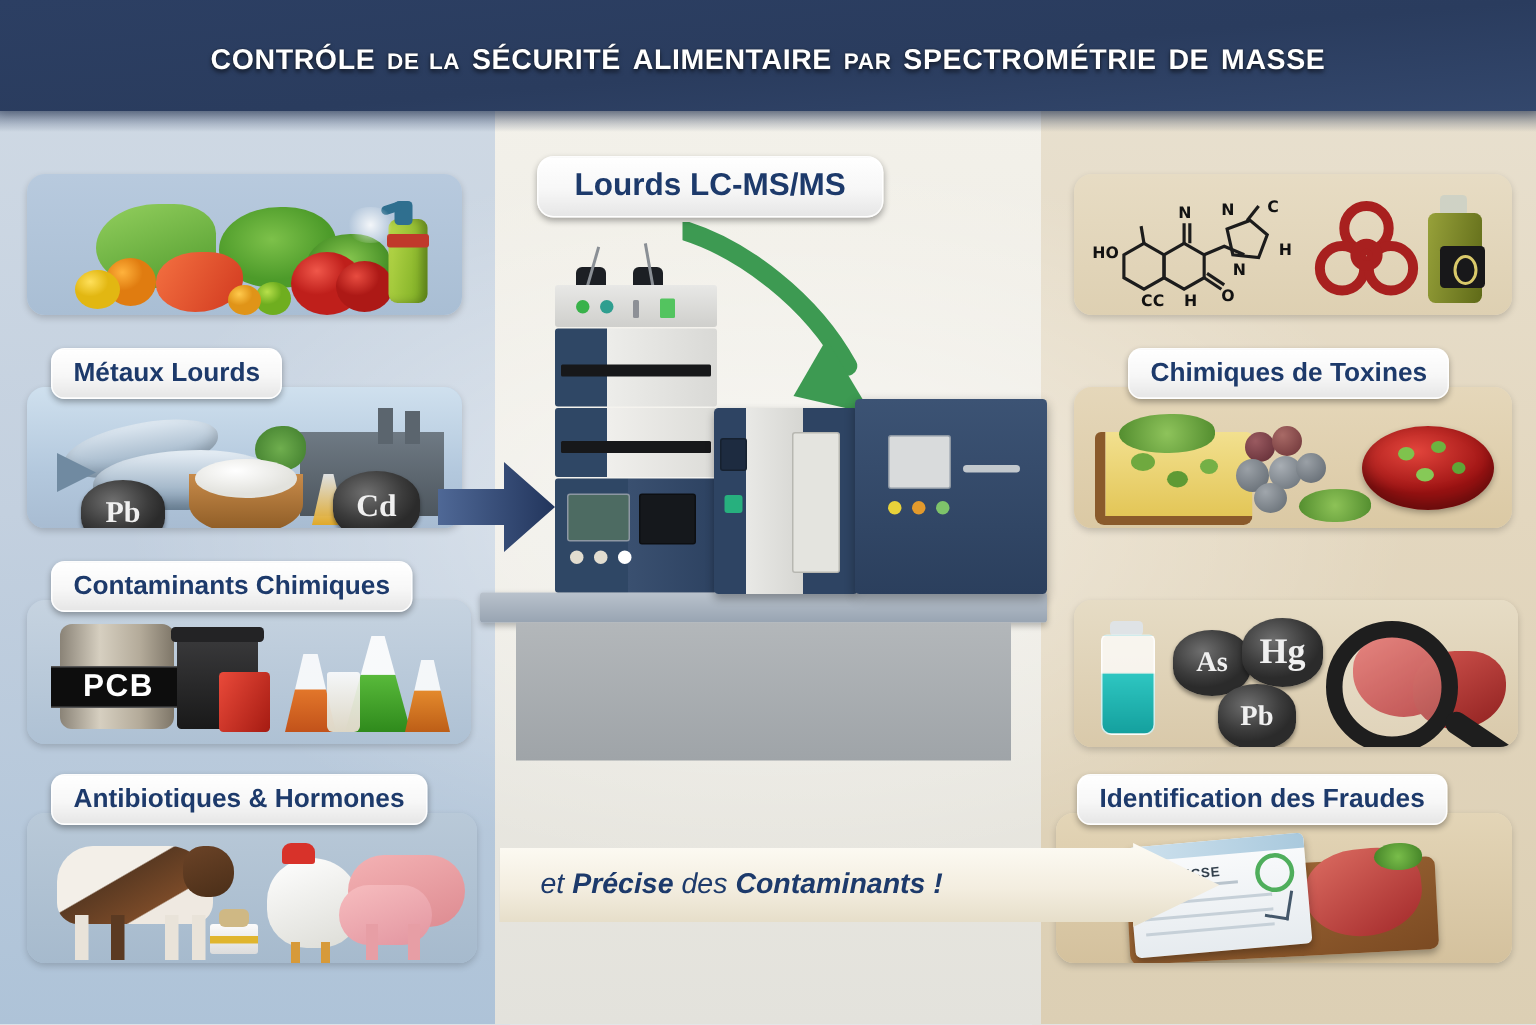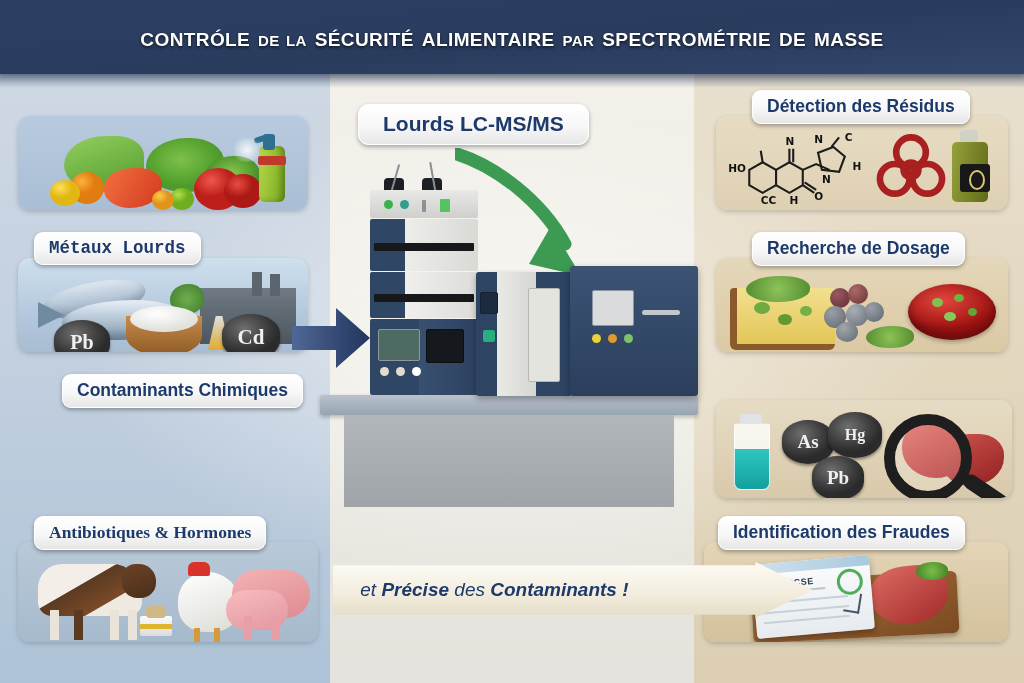--- a/index.html
+++ b/index.html
@@ -223,32 +223,49 @@
 
       <div style="position:absolute;left:190px;top:58px;width:22px;height:34px;clip-path:polygon(35% 0,65% 0,100% 100%,0 100%);background:linear-gradient(180deg,rgba(255,255,255,.8),#e0a92a);"></div>
 
       <div class="chip" style="left:36px;top:62px;width:56px;height:44px;font-size:20px;">
         <span>Pb</span>
       </div>
       <div class="chip" style="left:204px;top:56px;width:58px;height:46px;font-size:21px;">
         <span>Cd</span>
       </div>
     </div>
-    <div class="pill" style="left:16px;font-family:Liberation Mono, monospace;">
+    <div class="pill" style="left:16px;">
       <span>Métaux Lourds</span>
     </div>
   </div>
 
   <div class="card left" style="left:18px;top:374px;width:296px;height:122px;">
-    <div class="pill" style="left:16px;margin-left:28px;">
+    <div class="photo">
+      <div style="position:absolute;inset:0;background:linear-gradient(180deg,#c6d3e0,#aec1d4);"></div>
+
+      <div style="position:absolute;left:22px;top:16px;width:76px;height:70px;border-radius:8px;background:linear-gradient(90deg,#8a8377,#d6cfc0 35%,#b4ab9a 70%,#7e7668);"></div>
+      <div class="tag-black" style="left:16px;top:44px;width:90px;height:26px;font-size:21px;">
+        <span>PCB</span>
+      </div>
+
+      <div style="position:absolute;left:100px;top:24px;width:54px;height:62px;background:linear-gradient(180deg,#3a3a3c,#191919);border-radius:3px;"></div>
+      <div style="position:absolute;left:96px;top:18px;width:62px;height:10px;background:#232325;border-radius:3px;"></div>
+      <div style="position:absolute;left:128px;top:48px;width:34px;height:40px;background:linear-gradient(120deg,#ea4a3a,#a51b12);border-radius:3px;"></div>
+
+      <div style="position:absolute;left:172px;top:36px;width:34px;height:52px;clip-path:polygon(36% 0,64% 0,100% 100%,0 100%);background:linear-gradient(180deg,rgba(255,255,255,.85) 45%,#e2762a 46%,#c2521a 100%);"></div>
+      <div style="position:absolute;left:212px;top:24px;width:44px;height:64px;clip-path:polygon(40% 0,60% 0,100% 100%,0 100%);background:linear-gradient(180deg,rgba(255,255,255,.9) 40%,#58b93a 41%,#2f8a1c 100%);"></div>
+      <div style="position:absolute;left:200px;top:48px;width:22px;height:40px;background:linear-gradient(180deg,rgba(255,255,255,.85),#ddd7c6);border-radius:2px 2px 4px 4px;"></div>
+      <div style="position:absolute;left:252px;top:40px;width:30px;height:48px;clip-path:polygon(36% 0,64% 0,100% 100%,0 100%);background:linear-gradient(180deg,rgba(255,255,255,.85) 42%,#e3892c 43%,#bd5e17 100%);"></div>
+    </div>
+    <div class="pill" style="left:16px;">
       <span>Contaminants Chimiques</span>
     </div>
   </div>
 
-  <div class="card left" style="left:18px;top:516px;width:300px;height:126px;font-family:Liberation Serif, serif;">
+  <div class="card left" style="left:18px;top:516px;width:300px;height:126px;">
     <div class="photo">
       <div style="position:absolute;inset:0;background:linear-gradient(180deg,#b9c9d8,#a6bacd);"></div>
 
       <div style="position:absolute;left:20px;top:22px;width:104px;height:52px;border-radius:24px 30px 14px 14px;background:linear-gradient(150deg,#f3efe8 40%,#5b3a22 41%,#7a4a28 70%,#efe9e1 71%);"></div>
       <div style="position:absolute;left:104px;top:22px;width:34px;height:34px;border-radius:40% 50% 45% 45%;background:linear-gradient(160deg,#6b4327,#4a2e18);"></div>
       <div style="position:absolute;left:32px;top:68px;width:9px;height:30px;background:#e9e3d9;"></div>
       <div style="position:absolute;left:56px;top:68px;width:9px;height:30px;background:#5b3a22;"></div>
       <div style="position:absolute;left:92px;top:68px;width:9px;height:30px;background:#e9e3d9;"></div>
       <div style="position:absolute;left:110px;top:68px;width:9px;height:30px;background:#e9e3d9;"></div>
 
@@ -373,23 +390,20 @@
         </g>
       </svg>
 
       <div style="position:absolute;left:234px;top:14px;width:42px;height:74px;">
         <div style="position:absolute;left:10px;top:0;width:18px;height:14px;background:#cfd2c5;border-radius:3px;"></div>
         <div style="position:absolute;left:2px;top:12px;width:36px;height:60px;border-radius:5px;background:linear-gradient(100deg,#97a13a,#5f6a18);"></div>
         <div style="position:absolute;left:10px;top:34px;width:30px;height:28px;background:#18181a;border-radius:3px;"></div>
         <div style="position:absolute;left:19px;top:40px;width:12px;height:16px;border:2px solid #d9c96a;border-radius:50%;"></div>
       </div>
     </div>
-    <div class="pill" style="left:36px;">
-      <span>Détection des Résidus</span>
-    </div>
   </div>
 
   <div class="card right" style="left:716px;top:232px;width:292px;height:120px;">
     <div class="photo">
       <div style="position:absolute;inset:0;background:linear-gradient(180deg,#e5d7ba,#dbc9a4);"></div>
 
       <div style="position:absolute;left:14px;top:30px;width:98px;height:56px;background:linear-gradient(180deg,#f2e08f,#e3c657);border-radius:4px 4px 6px 6px;border-left:7px solid #8a5a2b;border-bottom:6px solid #8a5a2b;"></div>
       <div class="blob" style="left:38px;top:44px;width:16px;height:12px;background:#6fa93f;"></div>
       <div class="blob" style="left:62px;top:56px;width:14px;height:11px;background:#5f9a34;"></div>
       <div class="blob" style="left:84px;top:48px;width:12px;height:10px;background:#74b046;"></div>
@@ -405,37 +419,37 @@
       </div>
       <div class="leafy" style="left:150px;top:68px;width:48px;height:22px;background:radial-gradient(circle,#8dc257,#4f8a2c);"></div>
 
       <div style="position:absolute;left:192px;top:26px;width:88px;height:56px;border-radius:50%;background:radial-gradient(60% 50% at 40% 30%,#e3453c,#9c1212);box-shadow:inset 0 -6px 10px rgba(0,0,0,.35),0 2px 4px rgba(0,0,0,.3);"></div>
       <div class="blob" style="left:216px;top:40px;width:11px;height:9px;background:#7fc24d;"></div>
       <div class="blob" style="left:238px;top:36px;width:10px;height:8px;background:#6db340;"></div>
       <div class="blob" style="left:228px;top:54px;width:12px;height:9px;background:#86c957;"></div>
       <div class="blob" style="left:252px;top:50px;width:9px;height:8px;background:#5fa637;"></div>
     </div>
     <div class="pill" style="left:36px;">
-      <span>Recherche de Dosage</span>
+      <span>Chimiques de Toxines</span>
     </div>
   </div>
 
   <div class="card right" style="left:716px;top:374px;width:296px;height:124px;">
     <div class="photo">
       <div style="position:absolute;inset:0;background:linear-gradient(180deg,#e6dcc5,#d9c9aa);"></div>
 
       <div style="position:absolute;left:18px;top:14px;width:34px;height:74px;">
         <div style="position:absolute;left:6px;top:0;width:22px;height:10px;background:#dfe3e6;border-radius:3px;"></div>
         <div style="position:absolute;left:0;top:9px;width:34px;height:65px;border-radius:4px 4px 7px 7px;background:linear-gradient(180deg,rgba(255,255,255,.75) 38%,#2ec6c1 39%,#14a09e 100%);border:1px solid rgba(255,255,255,.8);"></div>
       </div>
 
       <div class="chip" style="left:66px;top:20px;width:52px;height:44px;font-size:19px;">
         <span>As</span>
       </div>
-      <div class="chip" style="left:112px;top:12px;width:54px;height:46px;font-size:16px;">
+      <div class="chip" style="left:112px;top:12px;width:54px;height:46px;font-size:24px;">
         <span>Hg</span>
       </div>
       <div class="chip" style="left:96px;top:56px;width:52px;height:44px;font-size:19px;">
         <span>Pb</span>
       </div>
 
       <div style="position:absolute;left:186px;top:24px;width:62px;height:54px;border-radius:40% 50% 45% 55%;background:linear-gradient(150deg,#e06b64,#b02c2c);"></div>
       <div style="position:absolute;left:226px;top:34px;width:62px;height:52px;border-radius:45% 40% 55% 45%;background:linear-gradient(150deg,#d2554f,#8f201f);"></div>
 
       <div style="position:absolute;left:168px;top:14px;width:88px;height:88px;border-radius:50%;border:11px solid #1e1e1e;box-sizing:border-box;background:rgba(255,255,255,.18);"></div>

